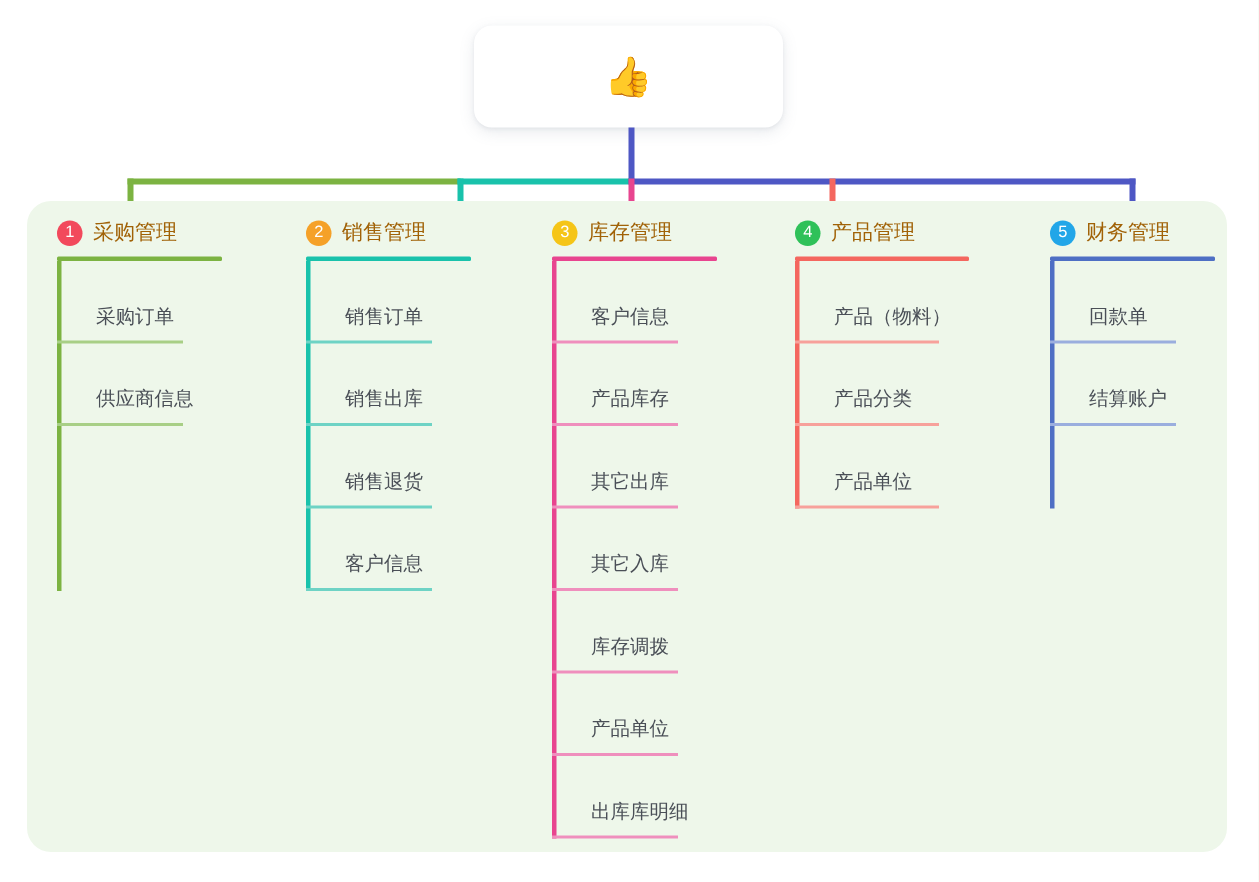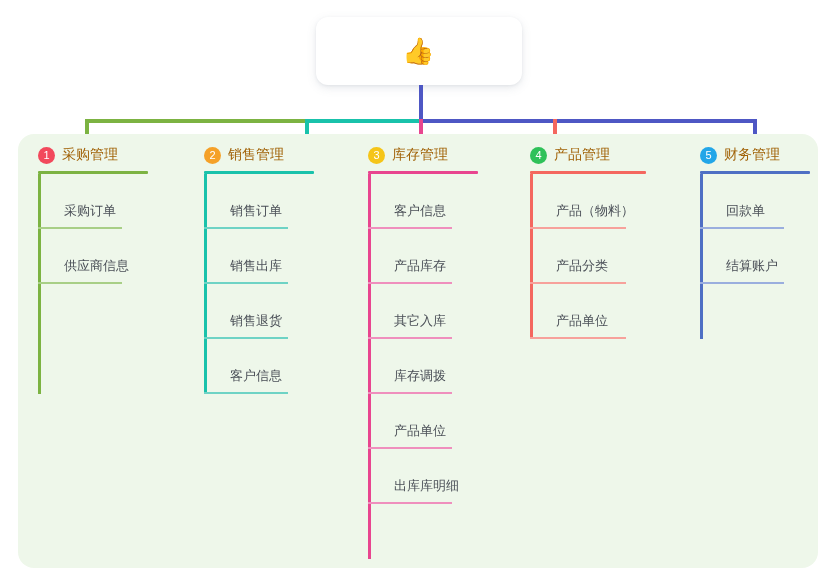--- a/index.html
+++ b/index.html
@@ -155,20 +155,24 @@
           <div class="spine" style="background: rgb(232, 69, 143); height: 385px;"></div>
           <div class="leaf">
             <span class="leaf-text">客户信息</span>
             <div class="leaf-rule" style="background: rgb(239, 143, 189); width: 84px;"></div>
           </div>
           <div class="leaf">
             <span class="leaf-text">产品库存</span>
             <div class="leaf-rule" style="background: rgb(239, 143, 189); width: 84px;"></div>
           </div>
           <div class="leaf">
+            <span class="leaf-text">其它出库</span>
+            <div class="leaf-rule" style="background: rgb(239, 143, 189); width: 84px;"></div>
+          </div>
+          <div class="leaf">
             <span class="leaf-text">其它入库</span>
             <div class="leaf-rule" style="background: rgb(239, 143, 189); width: 84px;"></div>
           </div>
           <div class="leaf">
             <span class="leaf-text">库存调拨</span>
             <div class="leaf-rule" style="background: rgb(239, 143, 189); width: 84px;"></div>
           </div>
           <div class="leaf">
             <span class="leaf-text">产品单位</span>
             <div class="leaf-rule" style="background: rgb(239, 143, 189); width: 84px;"></div>

